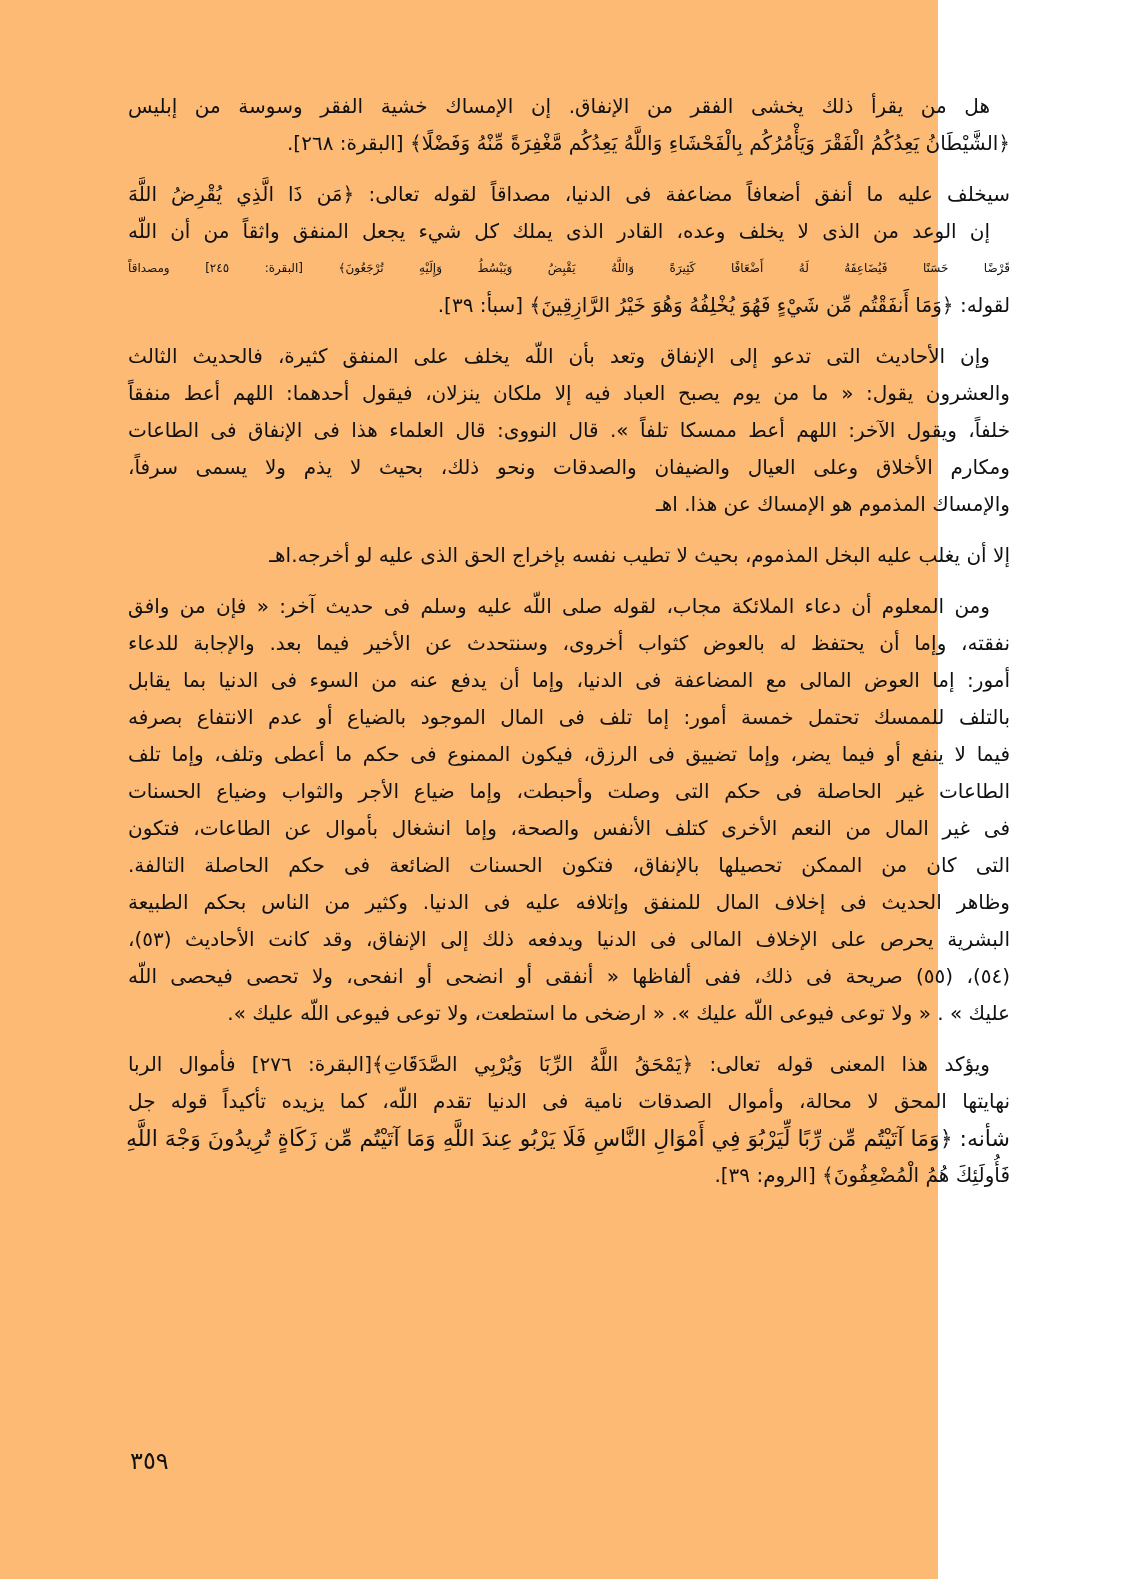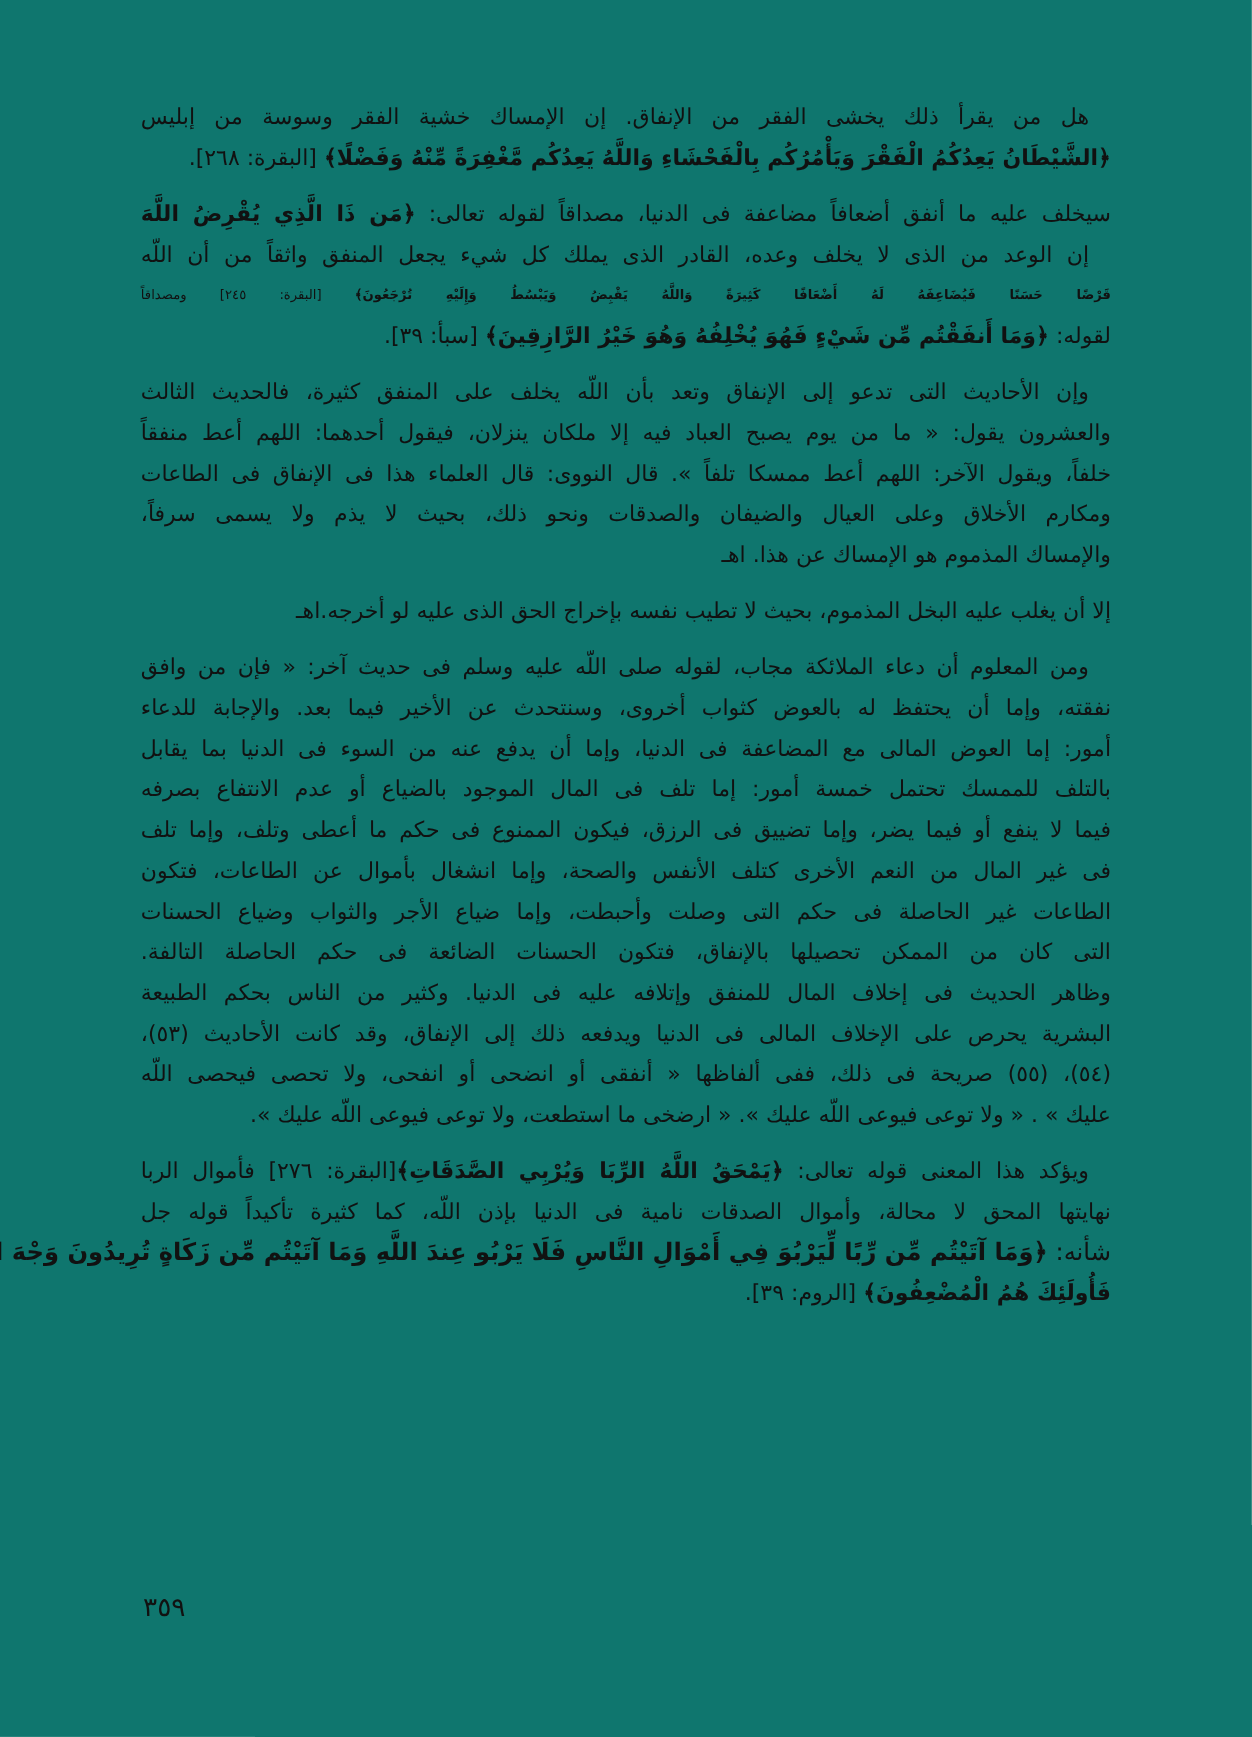--- a/index.html
+++ b/index.html
@@ -1,35 +1,35 @@
 <!DOCTYPE html>
 <html><head>
 <meta charset="utf-8">
 <style>
   html, body { margin: 0; padding: 0; background: #ffffff; }
   body { width: 1138px; height: 1579px; position: relative; overflow: hidden; }
   .page {
-    position: absolute; left: 0; top: 0; width: 1138px; height: 1579px;
-    background: #0f766e;
+    position: absolute; left: 0; top: 0; width: 938px; height: 1579px;
+    background: #fdba74;
   }
   .text-block {
     position: absolute; left: 128px; width: 882px; top: 88px;
     direction: rtl; color: #111;
     font-family: "DejaVu Sans", sans-serif;
     font-size: 20px;
   }
   .para { margin: 0 0 14px 0; }
   .line {
     display: block; height: 37px; line-height: 37px;
     text-align: justify; text-align-last: justify;
     white-space: nowrap; overflow: visible;
   }
   .line.last { text-align-last: right; }
   .line.indent { padding-right: 20px; }
-  .verse { font-weight: bold; margin-top: 16px; }
+  .verse { font-weight: normal; margin-top: 16px; }
   .page-number {
     position: absolute; left: 130px; top: 1447px;
     font-family: "DejaVu Sans", sans-serif; font-size: 24px; font-weight: normal;
     color: #111; direction: rtl;
   }
 </style>
 </head>
 <body>
 
 <div class="page">
@@ -53,29 +53,29 @@
       </div>
       <div class="para">
         <span class="line last"><span>إلا أن يغلب عليه البخل المذموم، بحيث لا تطيب نفسه بإخراج الحق الذى عليه لو أخرجه.اهـ</span></span>
       </div>
       <div class="para">
         <span class="line indent"><span>ومن المعلوم أن دعاء الملائكة مجاب، لقوله صلى اللّه عليه وسلم فى حديث آخر: « فإن من وافق</span></span>
         <span class="line"><span>نفقته، وإما أن يحتفظ له بالعوض كثواب أخروى، وسنتحدث عن الأخير فيما بعد. والإجابة للدعاء</span></span>
         <span class="line"><span>أمور: إما العوض المالى مع المضاعفة فى الدنيا، وإما أن يدفع عنه من السوء فى الدنيا بما يقابل</span></span>
         <span class="line"><span>بالتلف للممسك تحتمل خمسة أمور: إما تلف فى المال الموجود بالضياع أو عدم الانتفاع بصرفه</span></span>
         <span class="line"><span>فيما لا ينفع أو فيما يضر، وإما تضييق فى الرزق، فيكون الممنوع فى حكم ما أعطى وتلف، وإما تلف</span></span>
+        <span class="line"><span>الطاعات غير الحاصلة فى حكم التى وصلت وأحبطت، وإما ضياع الأجر والثواب وضياع الحسنات</span></span>
         <span class="line"><span>فى غير المال من النعم الأخرى كتلف الأنفس والصحة، وإما انشغال بأموال عن الطاعات، فتكون</span></span>
-        <span class="line"><span>الطاعات غير الحاصلة فى حكم التى وصلت وأحبطت، وإما ضياع الأجر والثواب وضياع الحسنات</span></span>
         <span class="line"><span>التى كان من الممكن تحصيلها بالإنفاق، فتكون الحسنات الضائعة فى حكم الحاصلة التالفة.</span></span>
         <span class="line"><span>وظاهر الحديث فى إخلاف المال للمنفق وإتلافه عليه فى الدنيا. وكثير من الناس بحكم الطبيعة</span></span>
         <span class="line"><span>البشرية يحرص على الإخلاف المالى فى الدنيا ويدفعه ذلك إلى الإنفاق، وقد كانت الأحاديث (٥٣)،</span></span>
         <span class="line"><span>(٥٤)، (٥٥) صريحة فى ذلك، ففى ألفاظها « أنفقى أو انضحى أو انفحى، ولا تحصى فيحصى اللّه</span></span>
         <span class="line last"><span>عليك » . « ولا توعى فيوعى اللّه عليك ». « ارضخى ما استطعت، ولا توعى فيوعى اللّه عليك ».</span></span>
       </div>
       <div class="para">
         <span class="line indent"><span>ويؤكد هذا المعنى قوله تعالى: </span><span class="verse">﴿يَمْحَقُ اللَّهُ الرِّبَا وَيُرْبِي الصَّدَقَاتِ﴾</span><span>[البقرة: ٢٧٦] فأموال الربا</span></span>
-        <span class="line"><span>نهايتها المحق لا محالة، وأموال الصدقات نامية فى الدنيا بإذن اللّه، كما كثيرة تأكيداً قوله جل</span></span>
+        <span class="line"><span>نهايتها المحق لا محالة، وأموال الصدقات نامية فى الدنيا تقدم اللّه، كما يزيده تأكيداً قوله جل</span></span>
         <span class="line" style="font-size: 22px;"><span>شأنه: </span><span class="verse">﴿وَمَا آتَيْتُم مِّن رِّبًا لِّيَرْبُوَ فِي أَمْوَالِ النَّاسِ فَلَا يَرْبُو عِندَ اللَّهِ وَمَا آتَيْتُم مِّن زَكَاةٍ تُرِيدُونَ وَجْهَ اللَّهِ</span></span>
         <span class="line last"><span class="verse">فَأُولَئِكَ هُمُ الْمُضْعِفُونَ﴾</span><span> [الروم: ٣٩].</span></span>
       </div>
     </div>
   <div class="page-number">٣٥٩</div>
 </div>
 
 </body></html>

